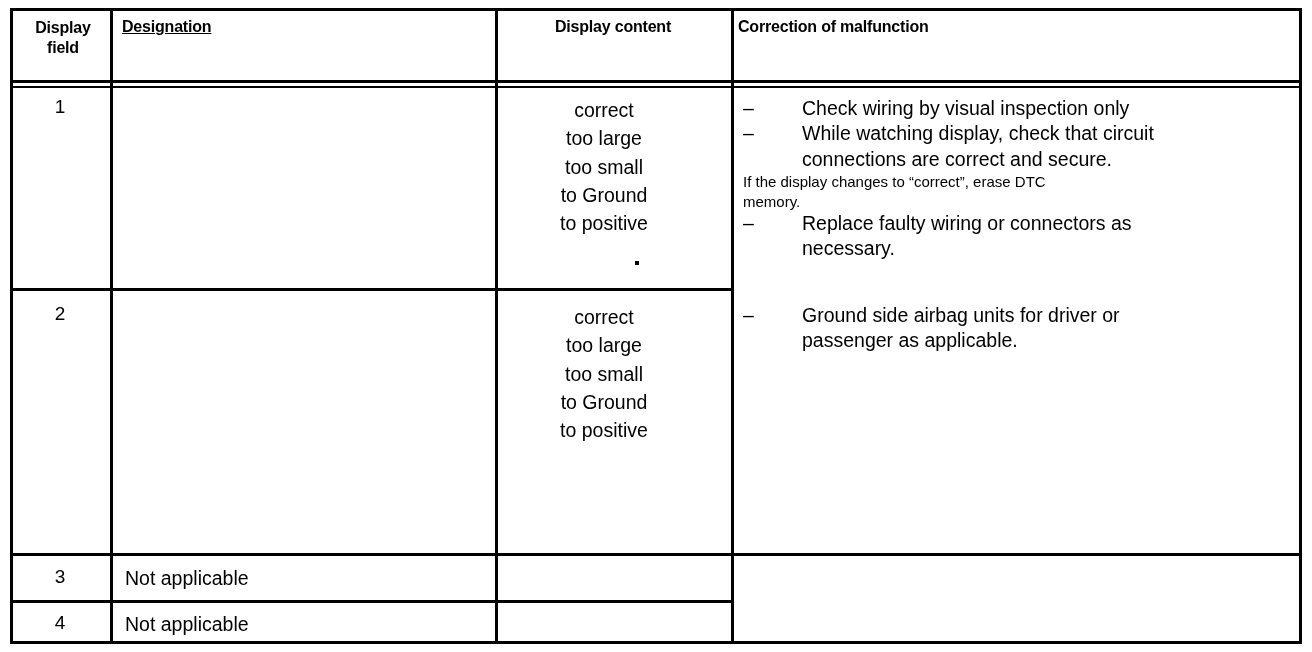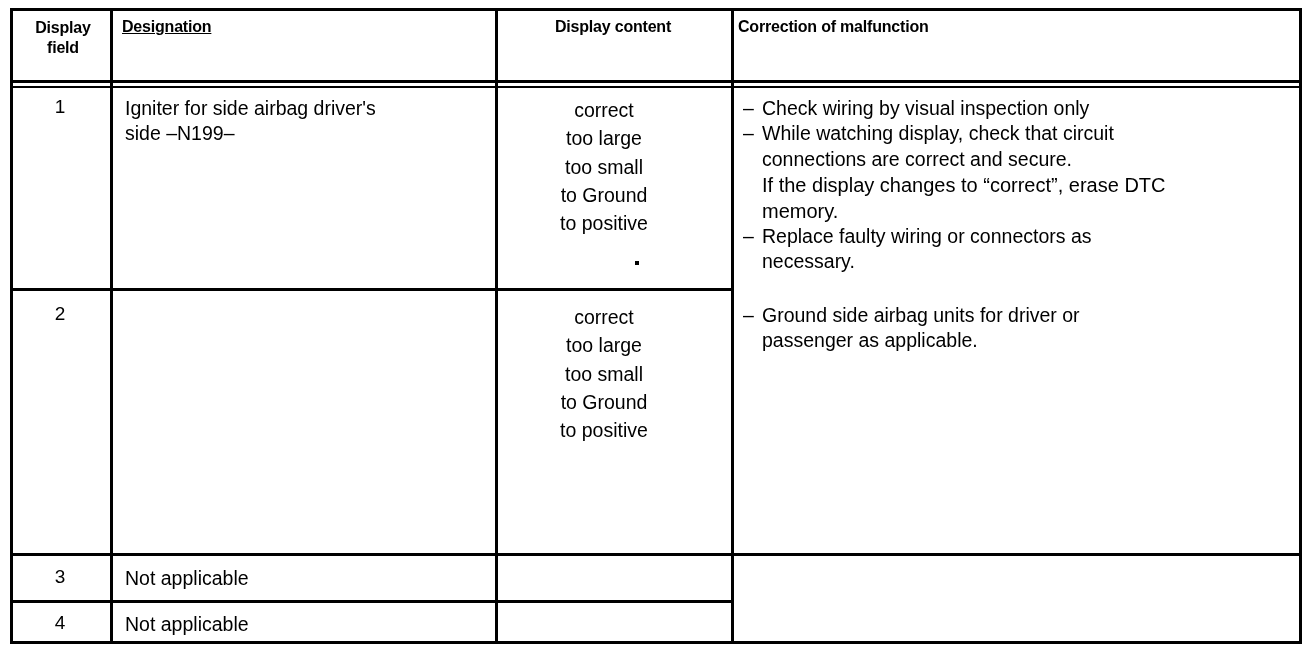--- a/index.html
+++ b/index.html
@@ -128,25 +128,25 @@
     width: 19px;
     flex: 0 0 19px;
     font-size: 19.5px;
     line-height: 1.30;
   }
   .corr-body {
     flex: 1 1 auto;
     white-space: pre-line;
     font-size: 19.5px;
     line-height: 1.30;
+    margin-left: 40px;
   }
   .corr-cont {
-    margin-left: 19px;
-    white-space: pre-line;
-    font-size: 20px;
+    white-space: pre-line;
+    font-size: 15px;
     line-height: 1.30;
   }
 
   
   .r1-num   { top: 88px; }
   .r1-desig { top: 88px; }
   .r1-disp  { top: 88px; }
   .r1-corr  { top: 88px; }
 
   .r2-num   { top: 295px; }
@@ -187,22 +187,20 @@
     <div class="hrule h-r3"></div>
     <div class="hrule h-bot-short"></div>
 
     <div class="cell hd hd-field" style="white-space: pre-line;">Display
 field</div>
     <div class="cell hd hd-desig">Designation</div>
     <div class="cell hd hd-corr">Correction of malfunction</div>
     <div class="cell hd hd-disp">Display content</div>
 
     <div class="cell num r1-num">1</div>
-    <div class="cell desig r1-desig">Igniter for side airbag driver's
-side    –N199–</div>
     <div class="cell disp r1-disp">correct
 too large
 too small
 to Ground
 to positive</div>
     <div class="cell corr r1-corr">
       <div class="corr-item">
         <span class="corr-dash">–</span>
         <span class="corr-body">Check wiring by visual inspection only</span>
       </div>

